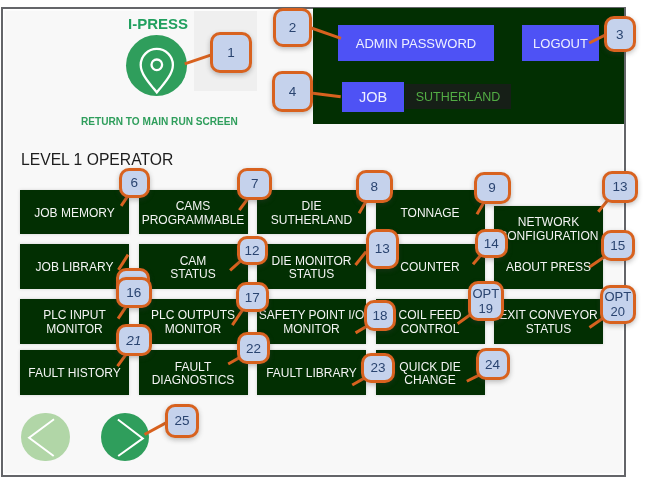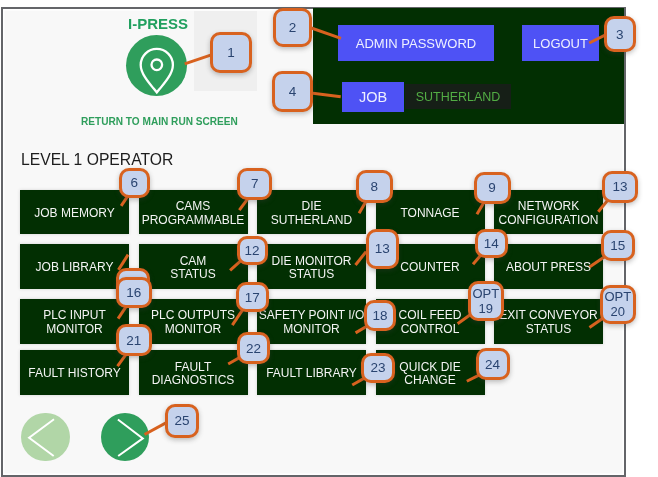--- a/index.html
+++ b/index.html
@@ -91,21 +91,21 @@
         <span>
           <span class="ln">DIE</span>
           <span class="ln">SUTHERLAND</span>
         </span>
       </div>
       <div class="cell" style="left: 375.5px; top: 190px; width: 109px; height: 44px;">
         <span>
           <span class="ln">TONNAGE</span>
         </span>
       </div>
-      <div class="cell" style="left: 494px; top: 190px; width: 109px; height: 44px;">
+      <div class="cell" style="left: 494px; top: 206px; width: 109px; height: 44px;">
         <span>
           <span class="ln">NETWORK</span>
           <span class="ln">CONFIGURATION</span>
         </span>
       </div>
       <div class="cell" style="left: 20px; top: 244px; width: 109px; height: 45px;">
         <span>
           <span class="ln">JOB LIBRARY</span>
         </span>
       </div>
@@ -234,21 +234,21 @@
       <div class="badge two" style="left: 467.6px; top: 280.7px; width: 36.5px; height: 40.2px;">
         <span>OPT</span>
         <span>19</span>
       </div>
       <div class="leader" style="left: 472.861px; top: 311.383px; width: 18.5429px; transform: rotate(144.315deg);"></div>
       <div class="badge two" style="left: 599.8px; top: 284.8px; width: 36.1px; height: 39.2px;">
         <span>OPT</span>
         <span>20</span>
       </div>
       <div class="leader" style="left: 605.195px; top: 314.53px; width: 19.2874px; transform: rotate(144.975deg);"></div>
-      <div class="badge" style="left: 115.6px; top: 324.3px; width: 36.4px; height: 31.6px;">21</div>
+      <div class="badge" style="left: 115.6px; top: 324.3px; width: 36.4px; height: 31.6px; font-style: italic;">21</div>
       <div class="leader" style="left: 128.434px; top: 350.252px; width: 18.4618px; transform: rotate(125.933deg);"></div>
       <div class="badge" style="left: 237.2px; top: 332.4px; width: 32.5px; height: 32px;">22</div>
       <div class="leader" style="left: 243.367px; top: 353.965px; width: 16.908px; transform: rotate(150.852deg);"></div>
       <div class="badge" style="left: 361.3px; top: 352.9px; width: 33.4px; height: 29.8px;">23</div>
       <div class="leader" style="left: 367.457px; top: 375.047px; width: 16.8207px; transform: rotate(150.616deg);"></div>
       <div class="badge" style="left: 475.5px; top: 348px; width: 34.1px; height: 32.3px;">24</div>
       <div class="leader" style="left: 481.872px; top: 372.164px; width: 17.2984px; transform: rotate(153.435deg);"></div>
       <div class="badge" style="left: 165.4px; top: 404px; width: 33.4px; height: 33.7px;">25</div>
       <div class="leader" style="left: 170.398px; top: 419.222px; width: 28.7592px; transform: rotate(151.601deg);"></div>
     </div>

